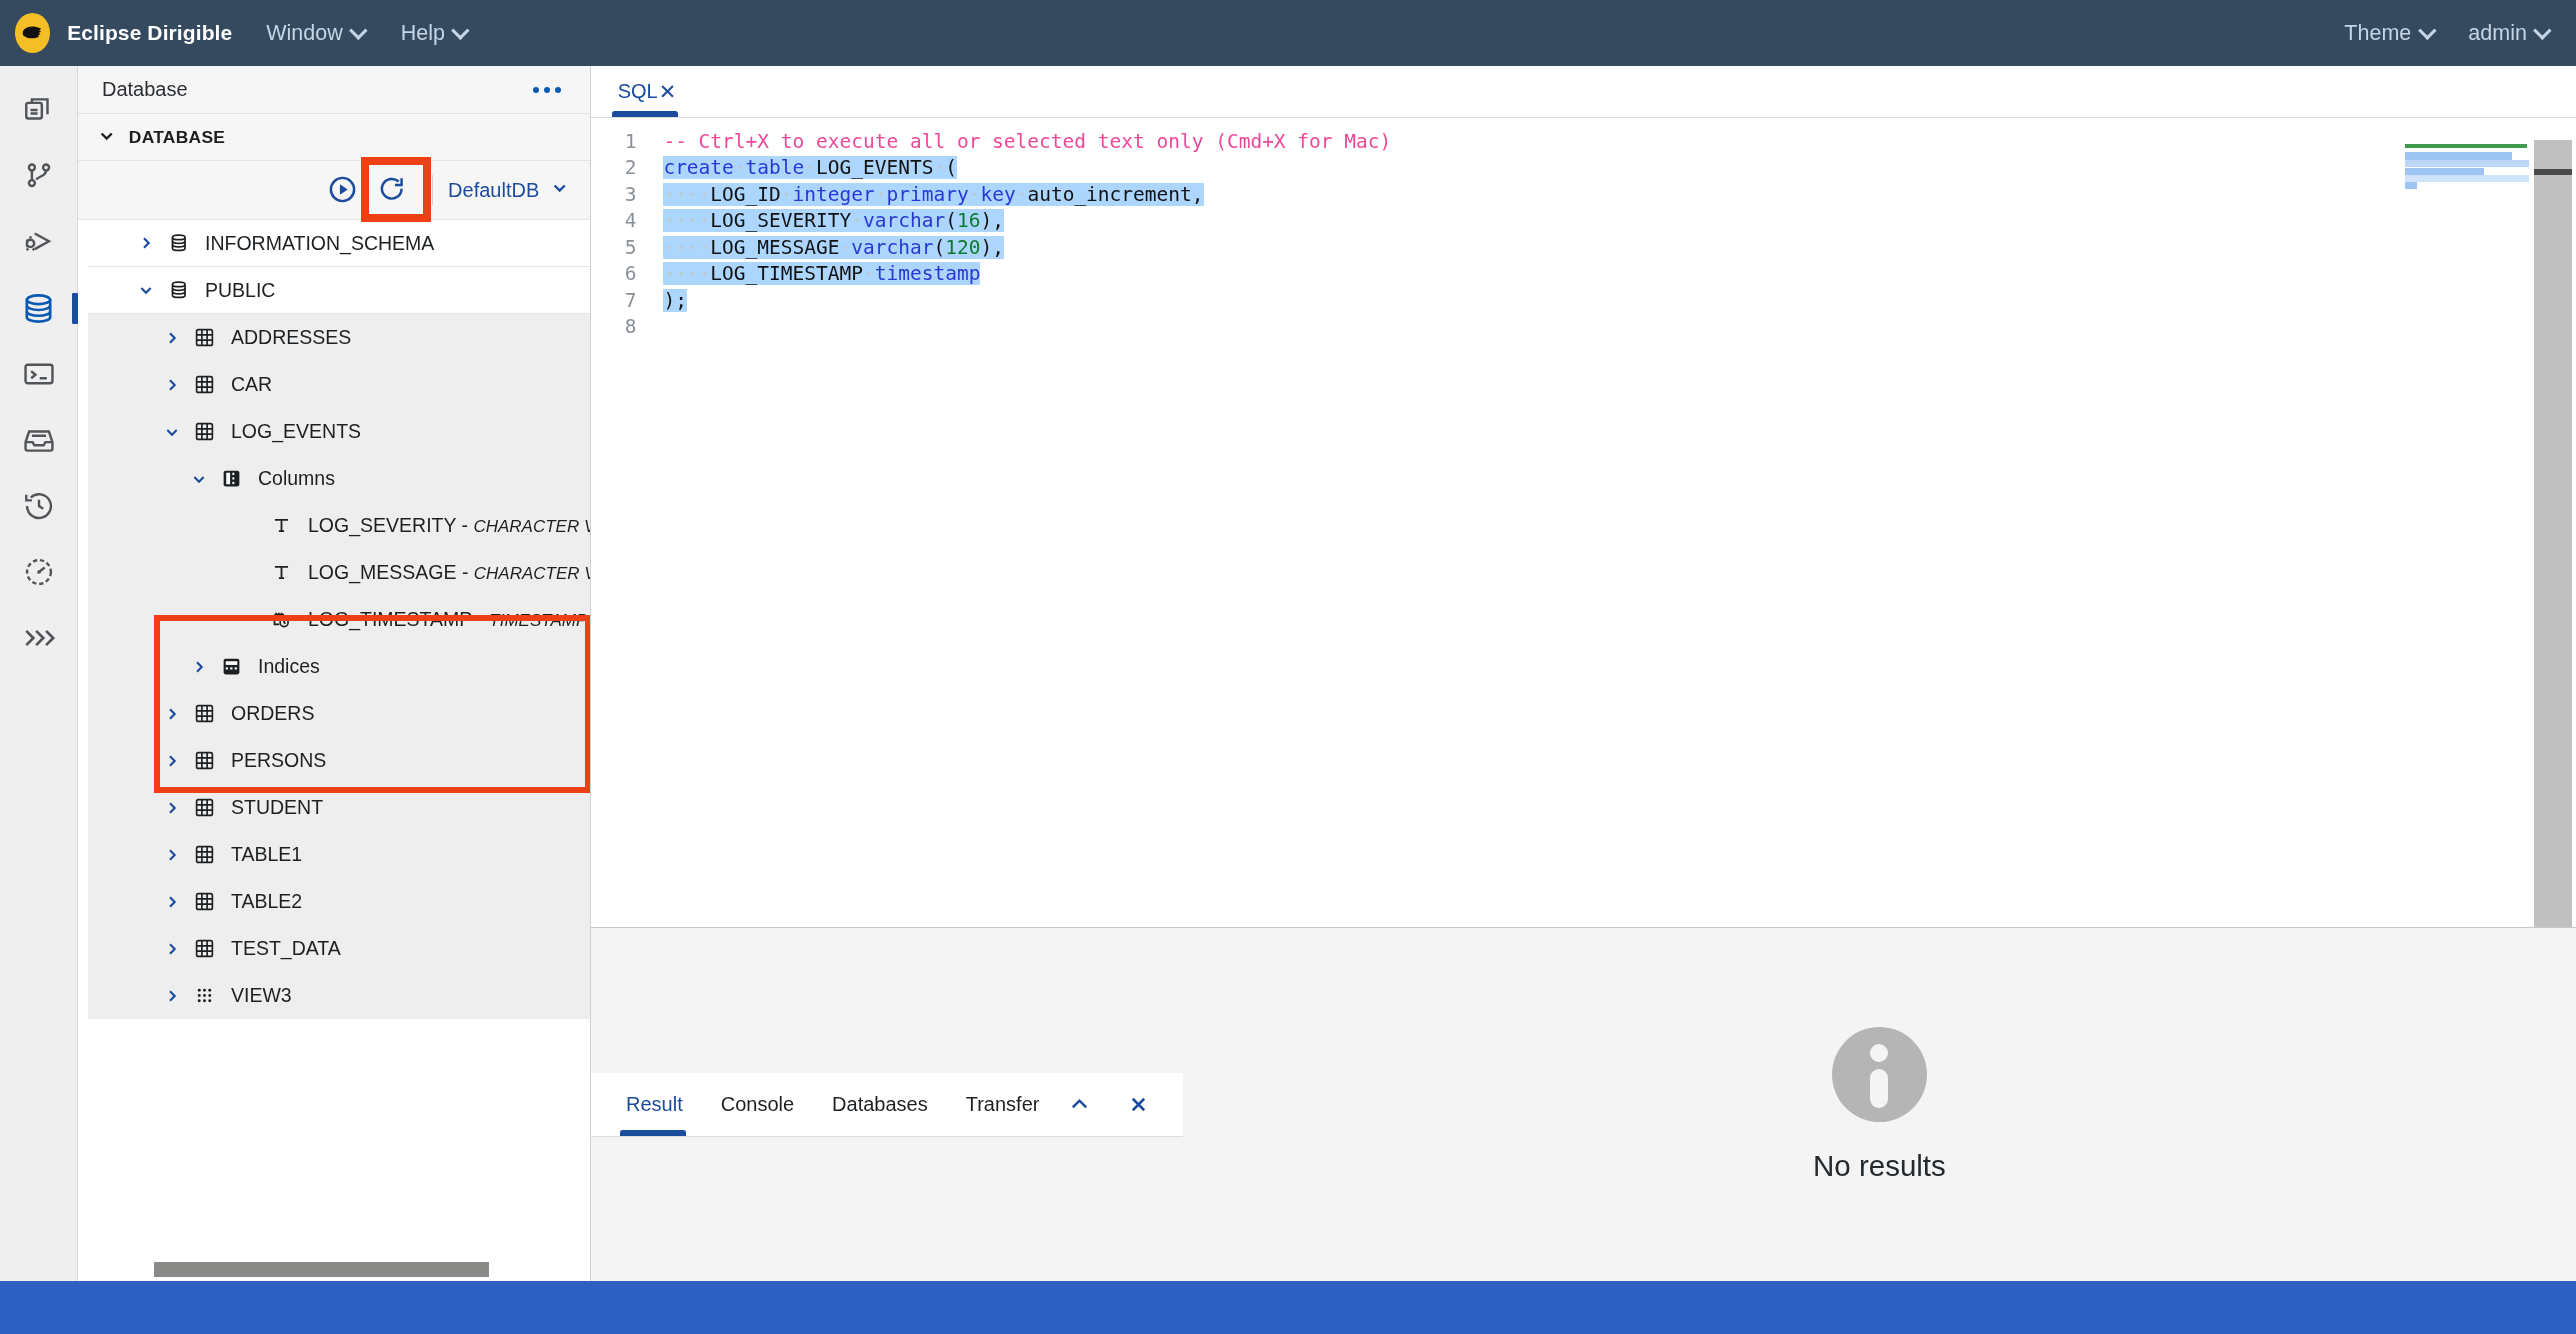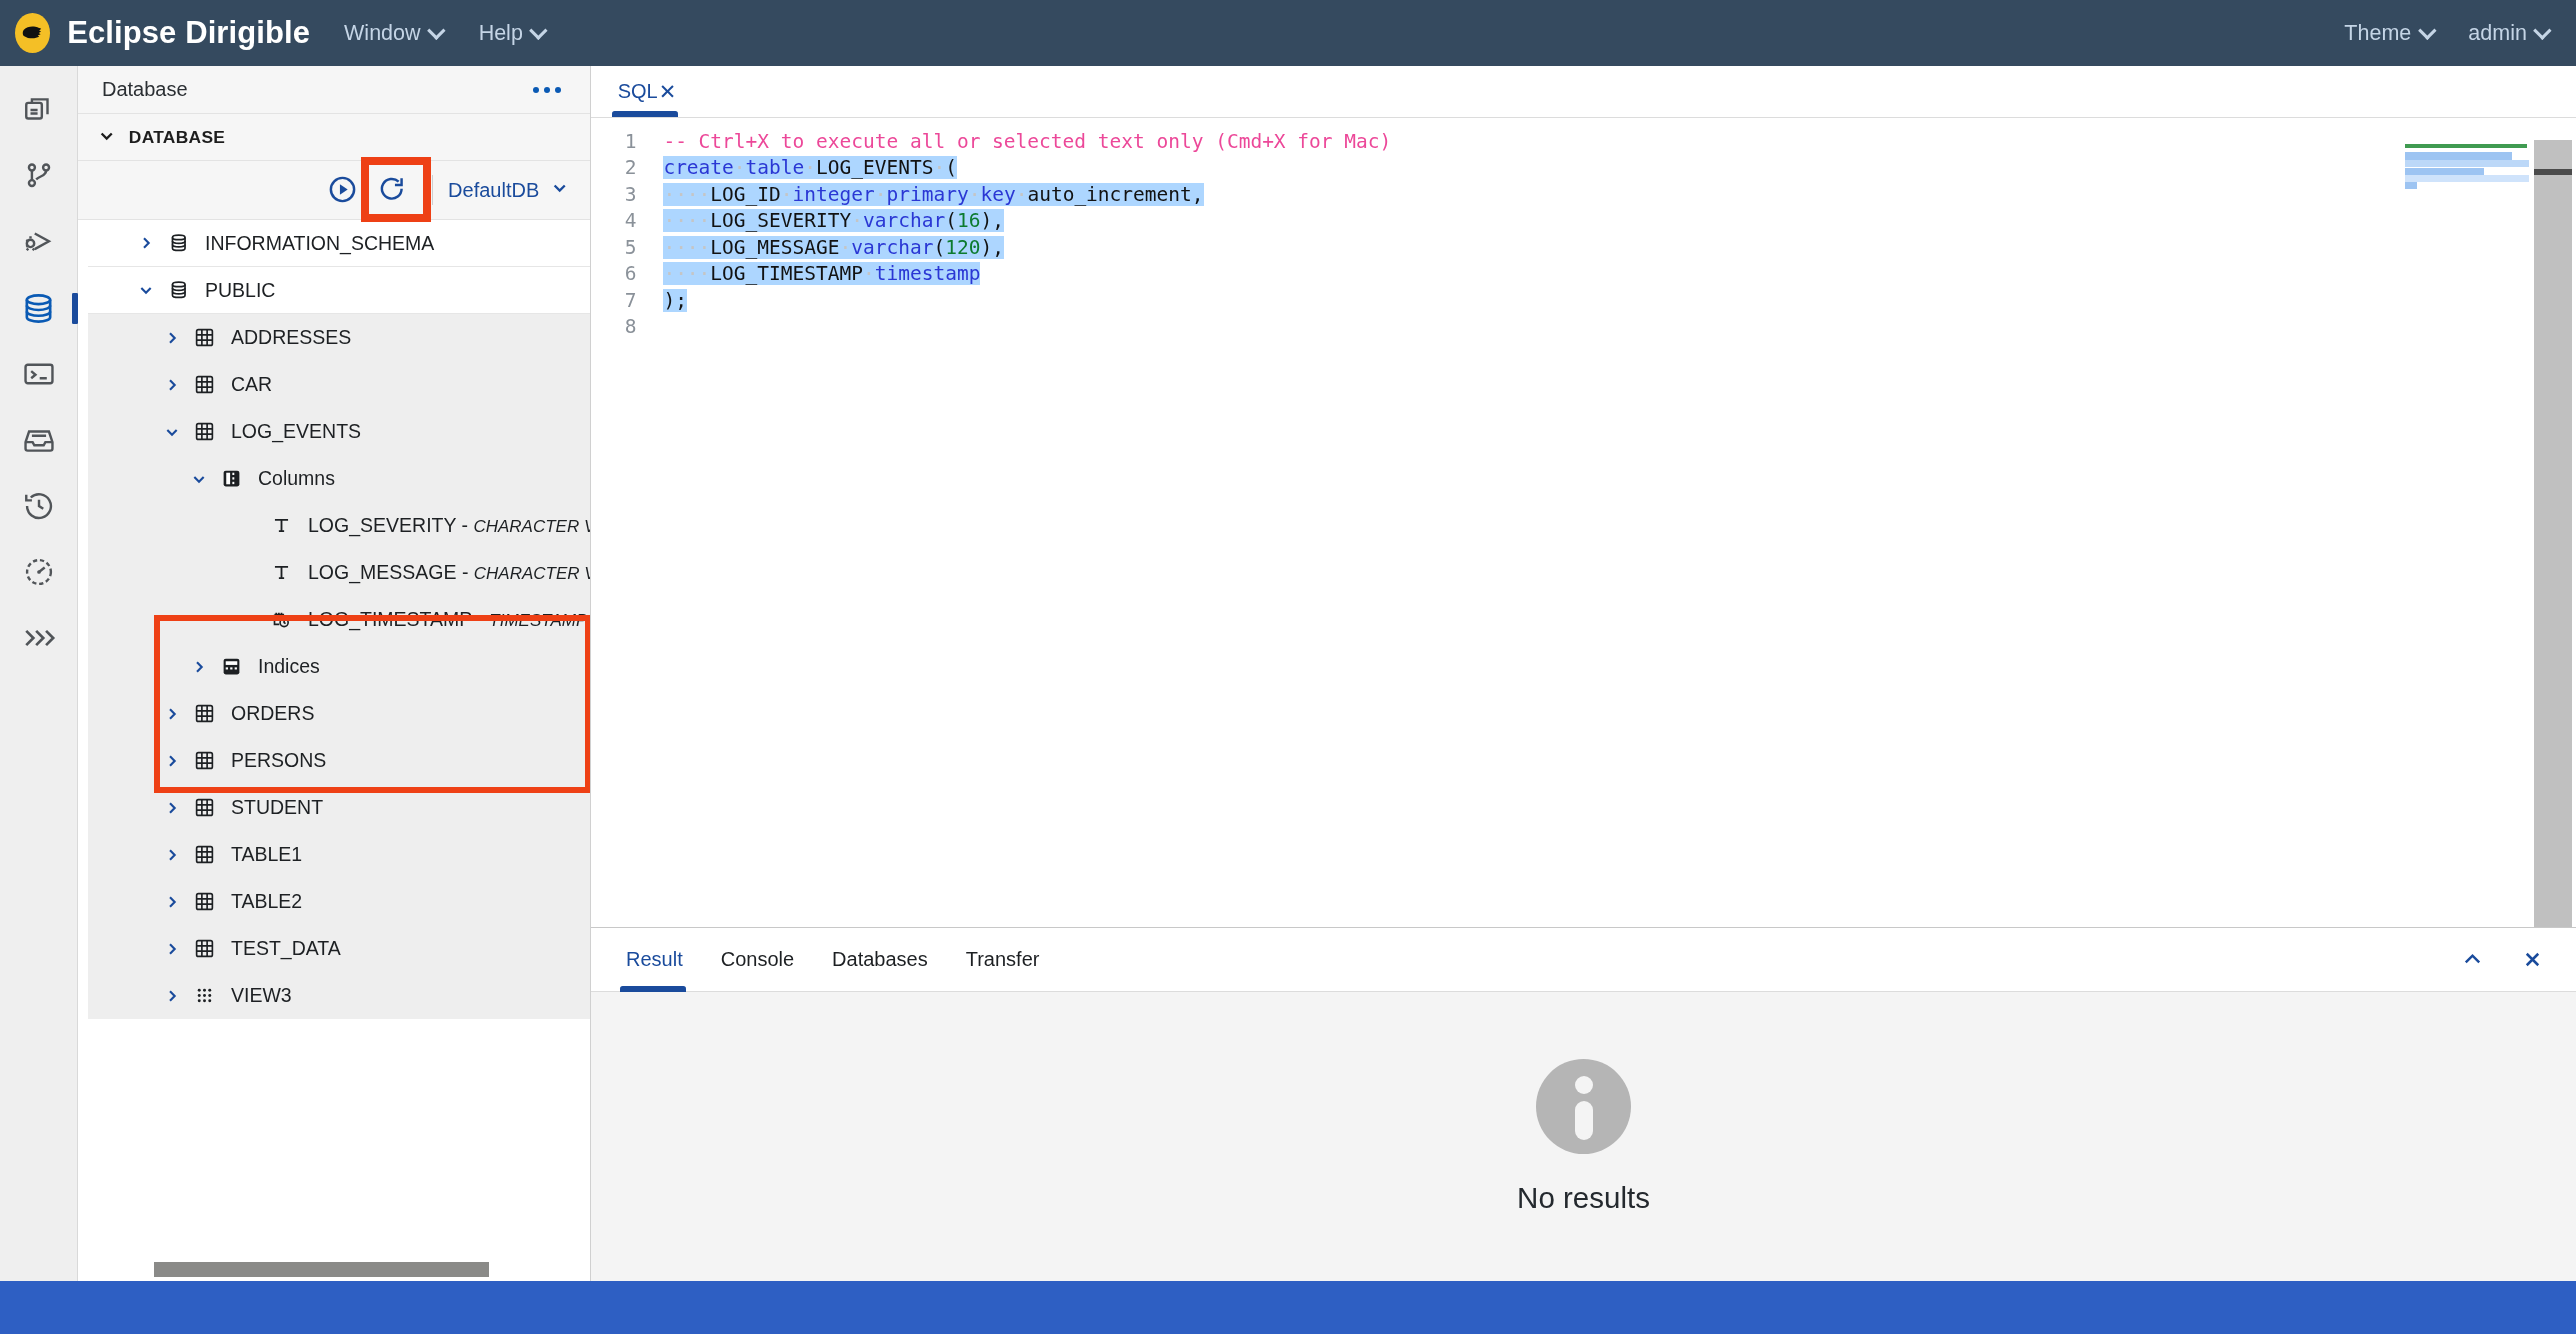--- a/index.html
+++ b/index.html
@@ -13,21 +13,21 @@
   .app { position: relative; width: 2576px; height: 1335px; display: flex; flex-direction: column; }
 
   
   .topbar {
     height: 66px; background: #354a5f; display: flex; align-items: center;
     flex: 0 0 66px; color: #d1e0ef; padding: 0 27px 0 14.8px;
   }
   .logo { width: 35px; height: 40px; border-radius: 50%/50%; background: #f4bf26;
     display: flex; align-items: center; justify-content: center; flex: 0 0 35px; }
   .logo svg { display: block; }
-  .brand { font-size: 31px; font-weight: bold; color: #ffffff; margin-left: 17.4px; letter-spacing: 0.1px; white-space: nowrap; }
+  .brand { font-size: 21px; font-weight: bold; color: #ffffff; margin-left: 17.4px; letter-spacing: 0.1px; white-space: nowrap; }
   .menu-group { display: flex; align-items: center; margin-left: 34px; gap: 36px; }
   .menu-item { display: flex; align-items: center; gap: 9.4px; font-size: 21.5px; color: #c5d5e6; white-space: nowrap; cursor: pointer; }
   .spacer { flex: 1 1 auto; }
   .right-group { display: flex; align-items: center; gap: 35px; }
   .chev { display: inline-block; width: 12.7px; height: 12.7px; border-right: 3.4px solid currentColor; border-bottom: 3.4px solid currentColor; transform: rotate(45deg) translate(-2px,-2px); }
 
   
   .body { display: flex; flex: 1 1 auto; min-height: 0; }
 
   
@@ -110,21 +110,21 @@
   .mm-b1 { position: absolute; left: 5.4px; top: 34px; width: 107px; height: 8.7px; background: #9dc4f2; }
   .mm-b2 { position: absolute; left: 5.4px; top: 42px; width: 124px; height: 7.4px; background: #bcd8f8; }
   .mm-b3 { position: absolute; left: 5.4px; top: 50px; width: 79px; height: 7.4px; background: #9dc4f2; }
   .mm-b4 { position: absolute; left: 5.4px; top: 57px; width: 124px; height: 7.4px; background: #cfe3fb; }
   .mm-b5 { position: absolute; left: 5.4px; top: 64px; width: 12px; height: 6.7px; background: #9dc4f2; }
   .vscroll { position: absolute; right: 4px; top: 0; width: 38px; bottom: 0; background: #ffffff; }
   .vthumb { position: absolute; right: 4px; top: 21.5px; width: 38px; height: 798px; background: #c0c0c0; }
   .vthumb::after { content: ""; position: absolute; left: 0; right: 0; top: 29.5px; height: 6px; background: #4b4b4b; }
 
   
-  .results { flex: 0 0 354px; border-top: 0.7px solid #c8c8c8; display: flex; flex-direction: column; background: #f4f4f4; }
+  .results { flex: 0 0 354px; border-top: 0.7px solid #c8c8c8; display: flex; flex-direction: row; background: #f4f4f4; align-items: center; }
   .res-tabs { height: 64px; flex: 0 0 64px; display: flex; align-items: center; background: #ffffff;
     border-bottom: 0.7px solid #dcdcdc; padding-left: 16px; }
   .rtab { position: relative; height: 64px; display: flex; align-items: center; padding: 0 19px; font-size: 20px;
     color: #1d2023; cursor: pointer; }
   .rtab.active { color: #1a4b9c; }
   .rtab.active::after { content: ""; position: absolute; left: 13.4px; right: 16px; bottom: 0; height: 6px; background: #1a4b9c; border-radius: 2.7px 2.7px 0 0; }
   .res-actions { margin-left: auto; display: flex; align-items: center; gap: 17.4px; padding-right: 23px; color: #1a4b9c; }
   .res-actions div { width: 42px; height: 42px; display: flex; align-items: center; justify-content: center; cursor: pointer; }
   .res-body { flex: 1 1 auto; display: flex; flex-direction: column; align-items: center; justify-content: center;
     background: #f4f4f4; gap: 27px; }

